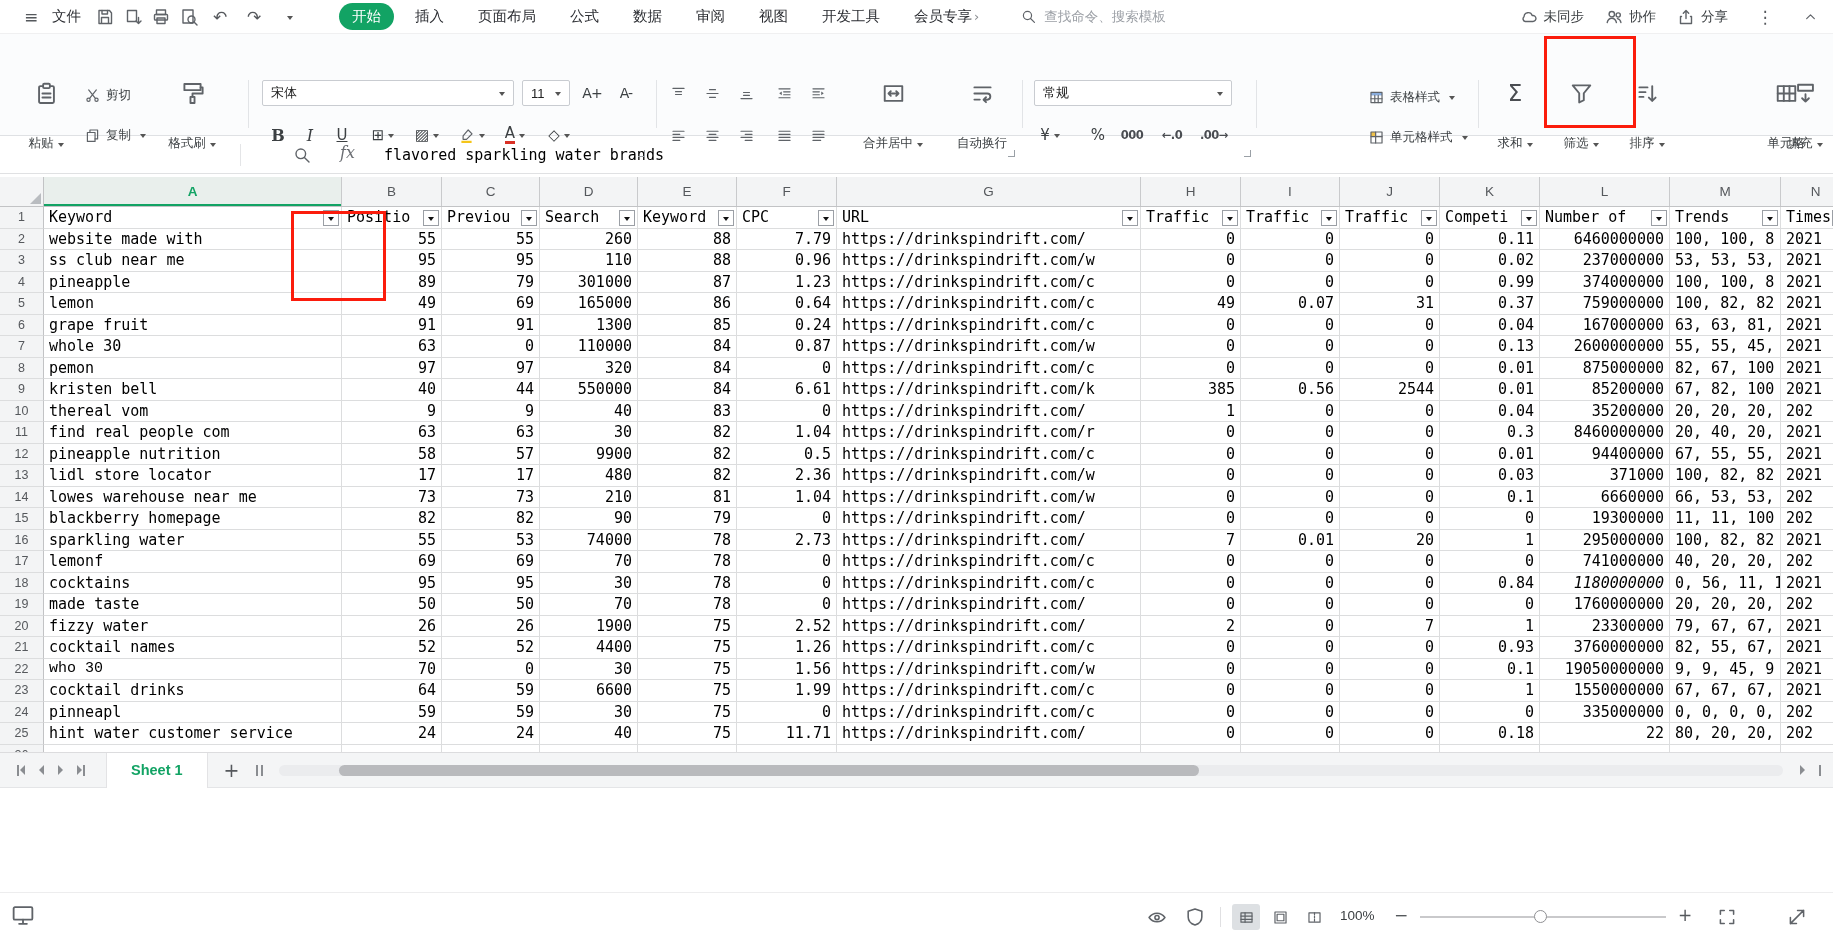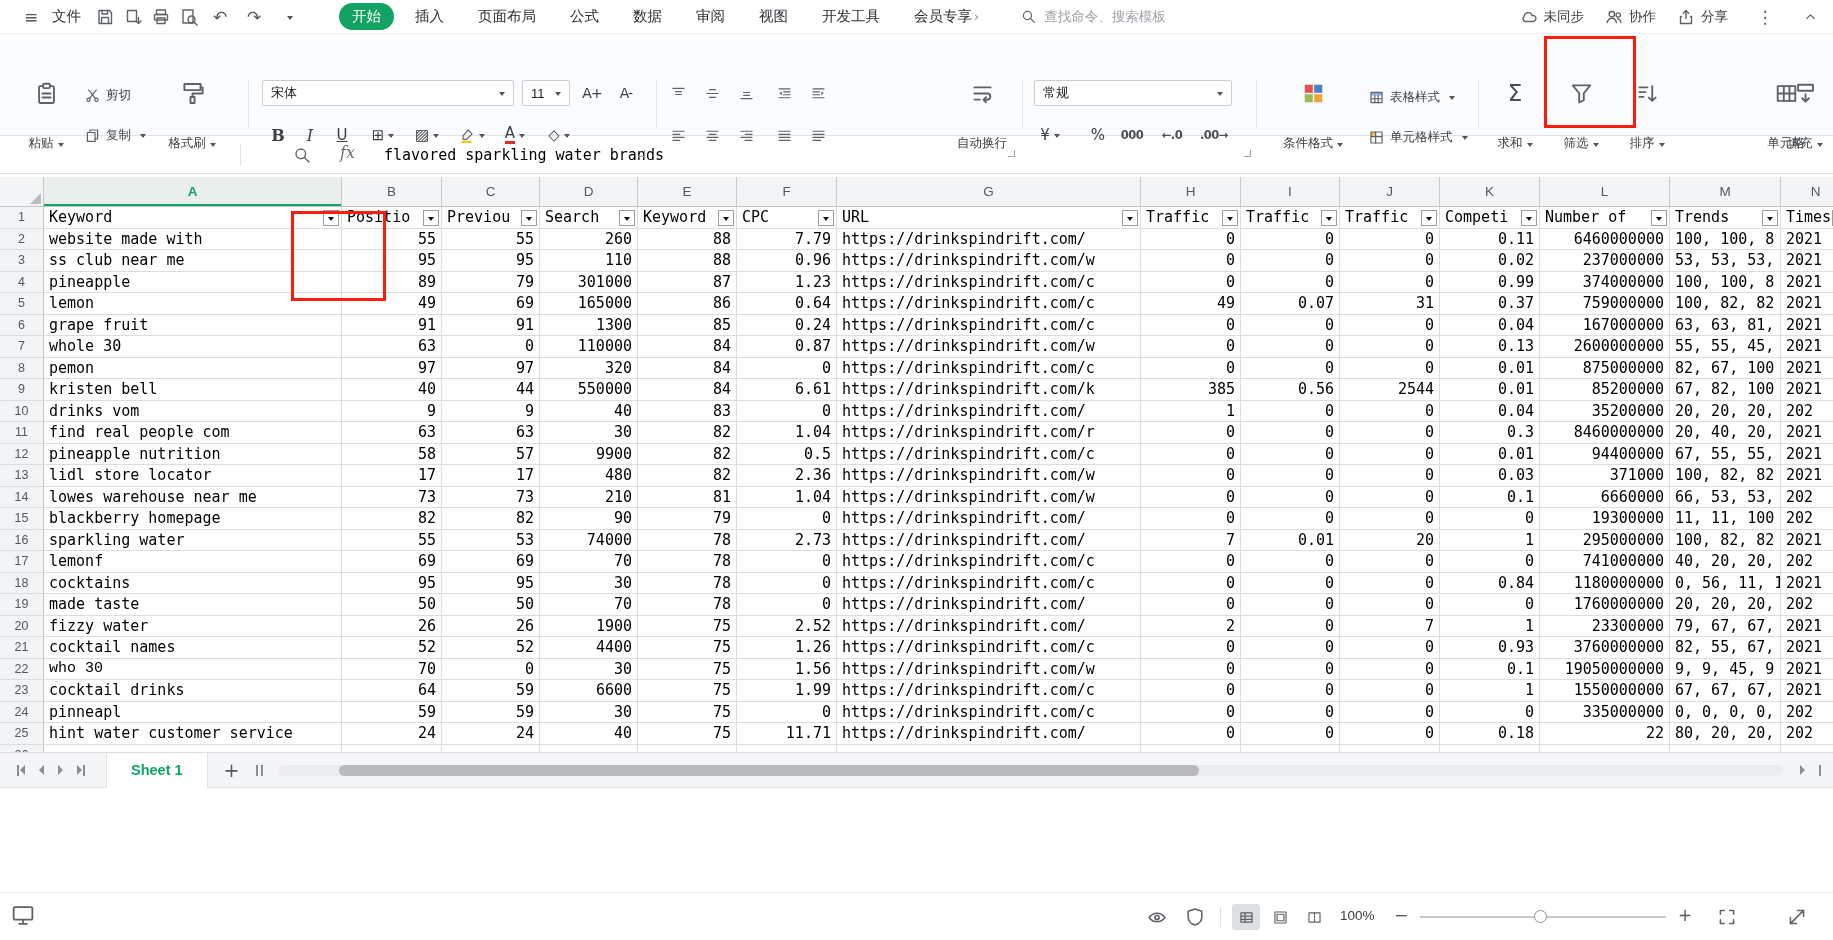--- a/index.html
+++ b/index.html
@@ -360,20 +360,32 @@
         </svg>
       </span>
     </div>
   <div class="rb-ic" style="left:804px;top:88px">
       <span class="ic ic16">
         <svg viewBox="0 0 20 20" fill="none" stroke="#5f6368" stroke-width="1.4" stroke-linecap="round" stroke-linejoin="round">
           <path d="M3.5 5h13M3.5 8.6h13M3.5 12.2h13M3.5 15.8h9"></path>
         </svg>
       </span>
     </div>
+  <div class="rb-big" style="left:846px;width:94px">
+    <span class="ic ic26">
+        <svg viewBox="0 0 20 20" fill="none" stroke="#5f6368" stroke-width="1.4" stroke-linecap="round" stroke-linejoin="round">
+          <rect x="3.5" y="4.5" width="13" height="11"></rect>
+          <path d="M6.3 10h7.4M8 8.3L6.3 10 8 11.7M12 8.3l1.7 1.7-1.7 1.7"></path>
+        </svg>
+      </span>
+    <span class="rb-lab">
+        <span>合并居中</span>
+        <i class="car"></i>
+      </span>
+  </div>
   <div class="rb-big" style="left:946px;width:72px">
     <span class="ic ic26">
         <svg viewBox="0 0 20 20" fill="none" stroke="#5f6368" stroke-width="1.4" stroke-linecap="round" stroke-linejoin="round">
           <path d="M4 5.5h12M4 10h9.5a2.3 2.3 0 0 1 0 4.6h-2.3M12.6 12.8l-1.8 1.8 1.8 1.8M4 14.5h4"></path>
         </svg>
       </span>
     <span class="rb-lab">
         <span>自动换行</span>
       </span>
   </div>
@@ -396,34 +408,20 @@
     </div>
   <div class="rb-ic" style="left:1158px;top:88px">
       <span class="gly num">←.0</span>
     </div>
   <div class="rb-ic" style="left:1200px;top:88px">
       <span class="gly num">.00→</span>
     </div>
   <i class="exp" style="left:1244px"></i>
   <i class="sep" style="left:1256px"></i>
 
-  <div class="rb-big" style="left:1266px;width:94px">
-    <span class="ic ic26">
-        <svg viewBox="0 0 20 20" fill="none" stroke="#5f6368" stroke-width="1.4" stroke-linecap="round" stroke-linejoin="round">
-          <rect x="3.5" y="3.5" width="6" height="6" fill="#e05252" stroke="none"></rect>
-          <rect x="10.5" y="3.5" width="6" height="6" fill="#4f81bd" stroke="none"></rect>
-          <rect x="3.5" y="10.5" width="6" height="6" fill="#9bbb59" stroke="none"></rect>
-          <rect x="10.5" y="10.5" width="6" height="6" fill="#f2a33c" stroke="none"></rect>
-        </svg>
-      </span>
-    <span class="rb-lab">
-        <span>条件格式</span>
-        <i class="car"></i>
-      </span>
-  </div>
   <div class="rb-small" style="left:1368px;top:50px">
     <span class="ic ic16">
         <svg viewBox="0 0 20 20" fill="none" stroke="#5f6368" stroke-width="1.4" stroke-linecap="round" stroke-linejoin="round">
           <rect x="3.5" y="4" width="13" height="3.6" fill="#8aaede" stroke="none"></rect>
           <rect x="3.5" y="4" width="13" height="12"></rect>
           <path d="M3.5 11.5h13M8 7.6v8.4M12 7.6v8.4"></path>
         </svg>
       </span>
       <span>表格样式</span>
       <i class="car"></i>
@@ -675,21 +673,21 @@
         <div class="cell num" style="width: 100px;"><span>385</span></div>
         <div class="cell num" style="width: 99px;"><span>0.56</span></div>
         <div class="cell num" style="width: 100px;"><span>2544</span></div>
         <div class="cell num" style="width: 100px;"><span>0.01</span></div>
         <div class="cell num" style="width: 130px;"><span>85200000</span></div>
         <div class="cell" style="width: 111px;"><span>67, 82, 100</span></div>
         <div class="cell" style="width: 70px;"><span>2021</span></div>
       </div>
       <div class="grow">
         <div class="rownum">10</div>
-        <div class="cell" style="width: 298px;"><span>drinks vom</span></div>
+        <div class="cell" style="width: 298px;"><span>thereal vom</span></div>
         <div class="cell num" style="width: 100px;"><span>9</span></div>
         <div class="cell num" style="width: 98px;"><span>9</span></div>
         <div class="cell num" style="width: 98px;"><span>40</span></div>
         <div class="cell num" style="width: 99px;"><span>83</span></div>
         <div class="cell num" style="width: 100px;"><span>0</span></div>
         <div class="cell" style="width: 304px;"><span>https://drinkspindrift.com/</span></div>
         <div class="cell num" style="width: 100px;"><span>1</span></div>
         <div class="cell num" style="width: 99px;"><span>0</span></div>
         <div class="cell num" style="width: 100px;"><span>0</span></div>
         <div class="cell num" style="width: 100px;"><span>0.04</span></div>
@@ -822,21 +820,21 @@
         <div class="cell num" style="width: 100px;"><span>95</span></div>
         <div class="cell num" style="width: 98px;"><span>95</span></div>
         <div class="cell num" style="width: 98px;"><span>30</span></div>
         <div class="cell num" style="width: 99px;"><span>78</span></div>
         <div class="cell num" style="width: 100px;"><span>0</span></div>
         <div class="cell" style="width: 304px;"><span>https://drinkspindrift.com/c</span></div>
         <div class="cell num" style="width: 100px;"><span>0</span></div>
         <div class="cell num" style="width: 99px;"><span>0</span></div>
         <div class="cell num" style="width: 100px;"><span>0</span></div>
         <div class="cell num" style="width: 100px;"><span>0.84</span></div>
-        <div class="cell num" style="width: 130px;"><span>1180000000</span></div>
+        <div class="cell num" style="width: 130px; font-style: italic;"><span>1180000000</span></div>
         <div class="cell" style="width: 111px;"><span>0, 56, 11, 1</span></div>
         <div class="cell" style="width: 70px;"><span>2021</span></div>
       </div>
       <div class="grow">
         <div class="rownum">19</div>
         <div class="cell" style="width: 298px;"><span>made taste</span></div>
         <div class="cell num" style="width: 100px;"><span>50</span></div>
         <div class="cell num" style="width: 98px;"><span>50</span></div>
         <div class="cell num" style="width: 98px;"><span>70</span></div>
         <div class="cell num" style="width: 99px;"><span>78</span></div>

